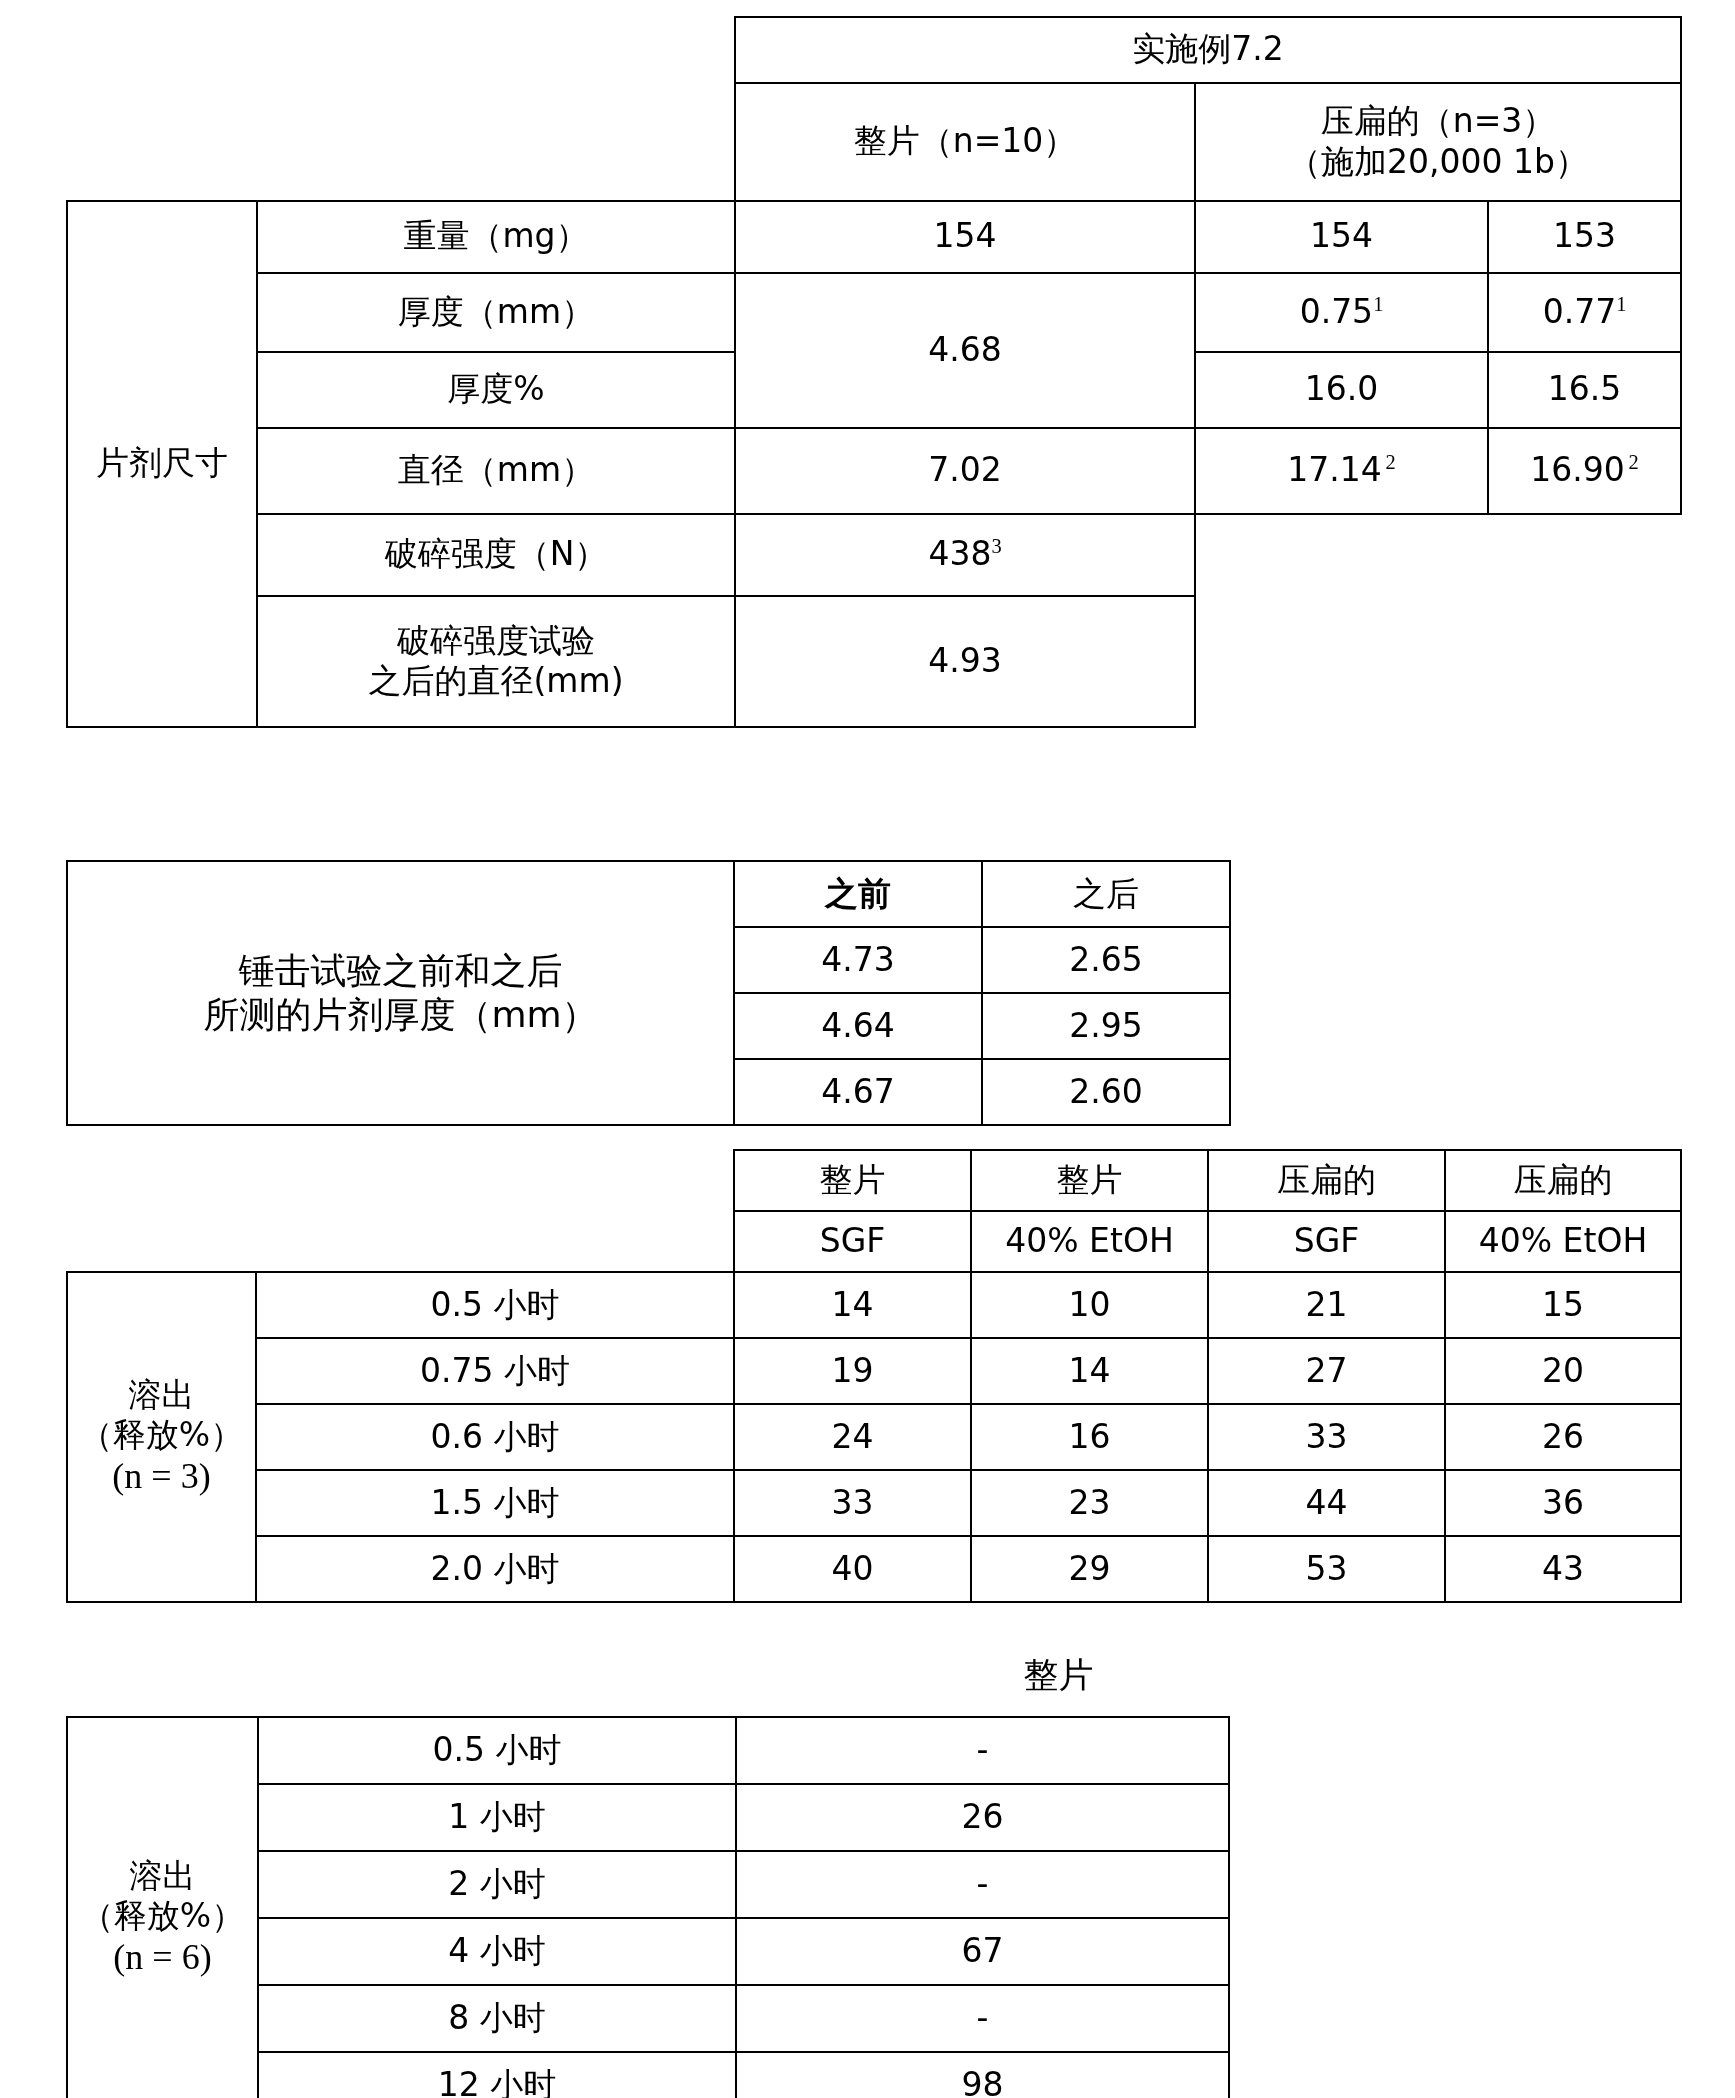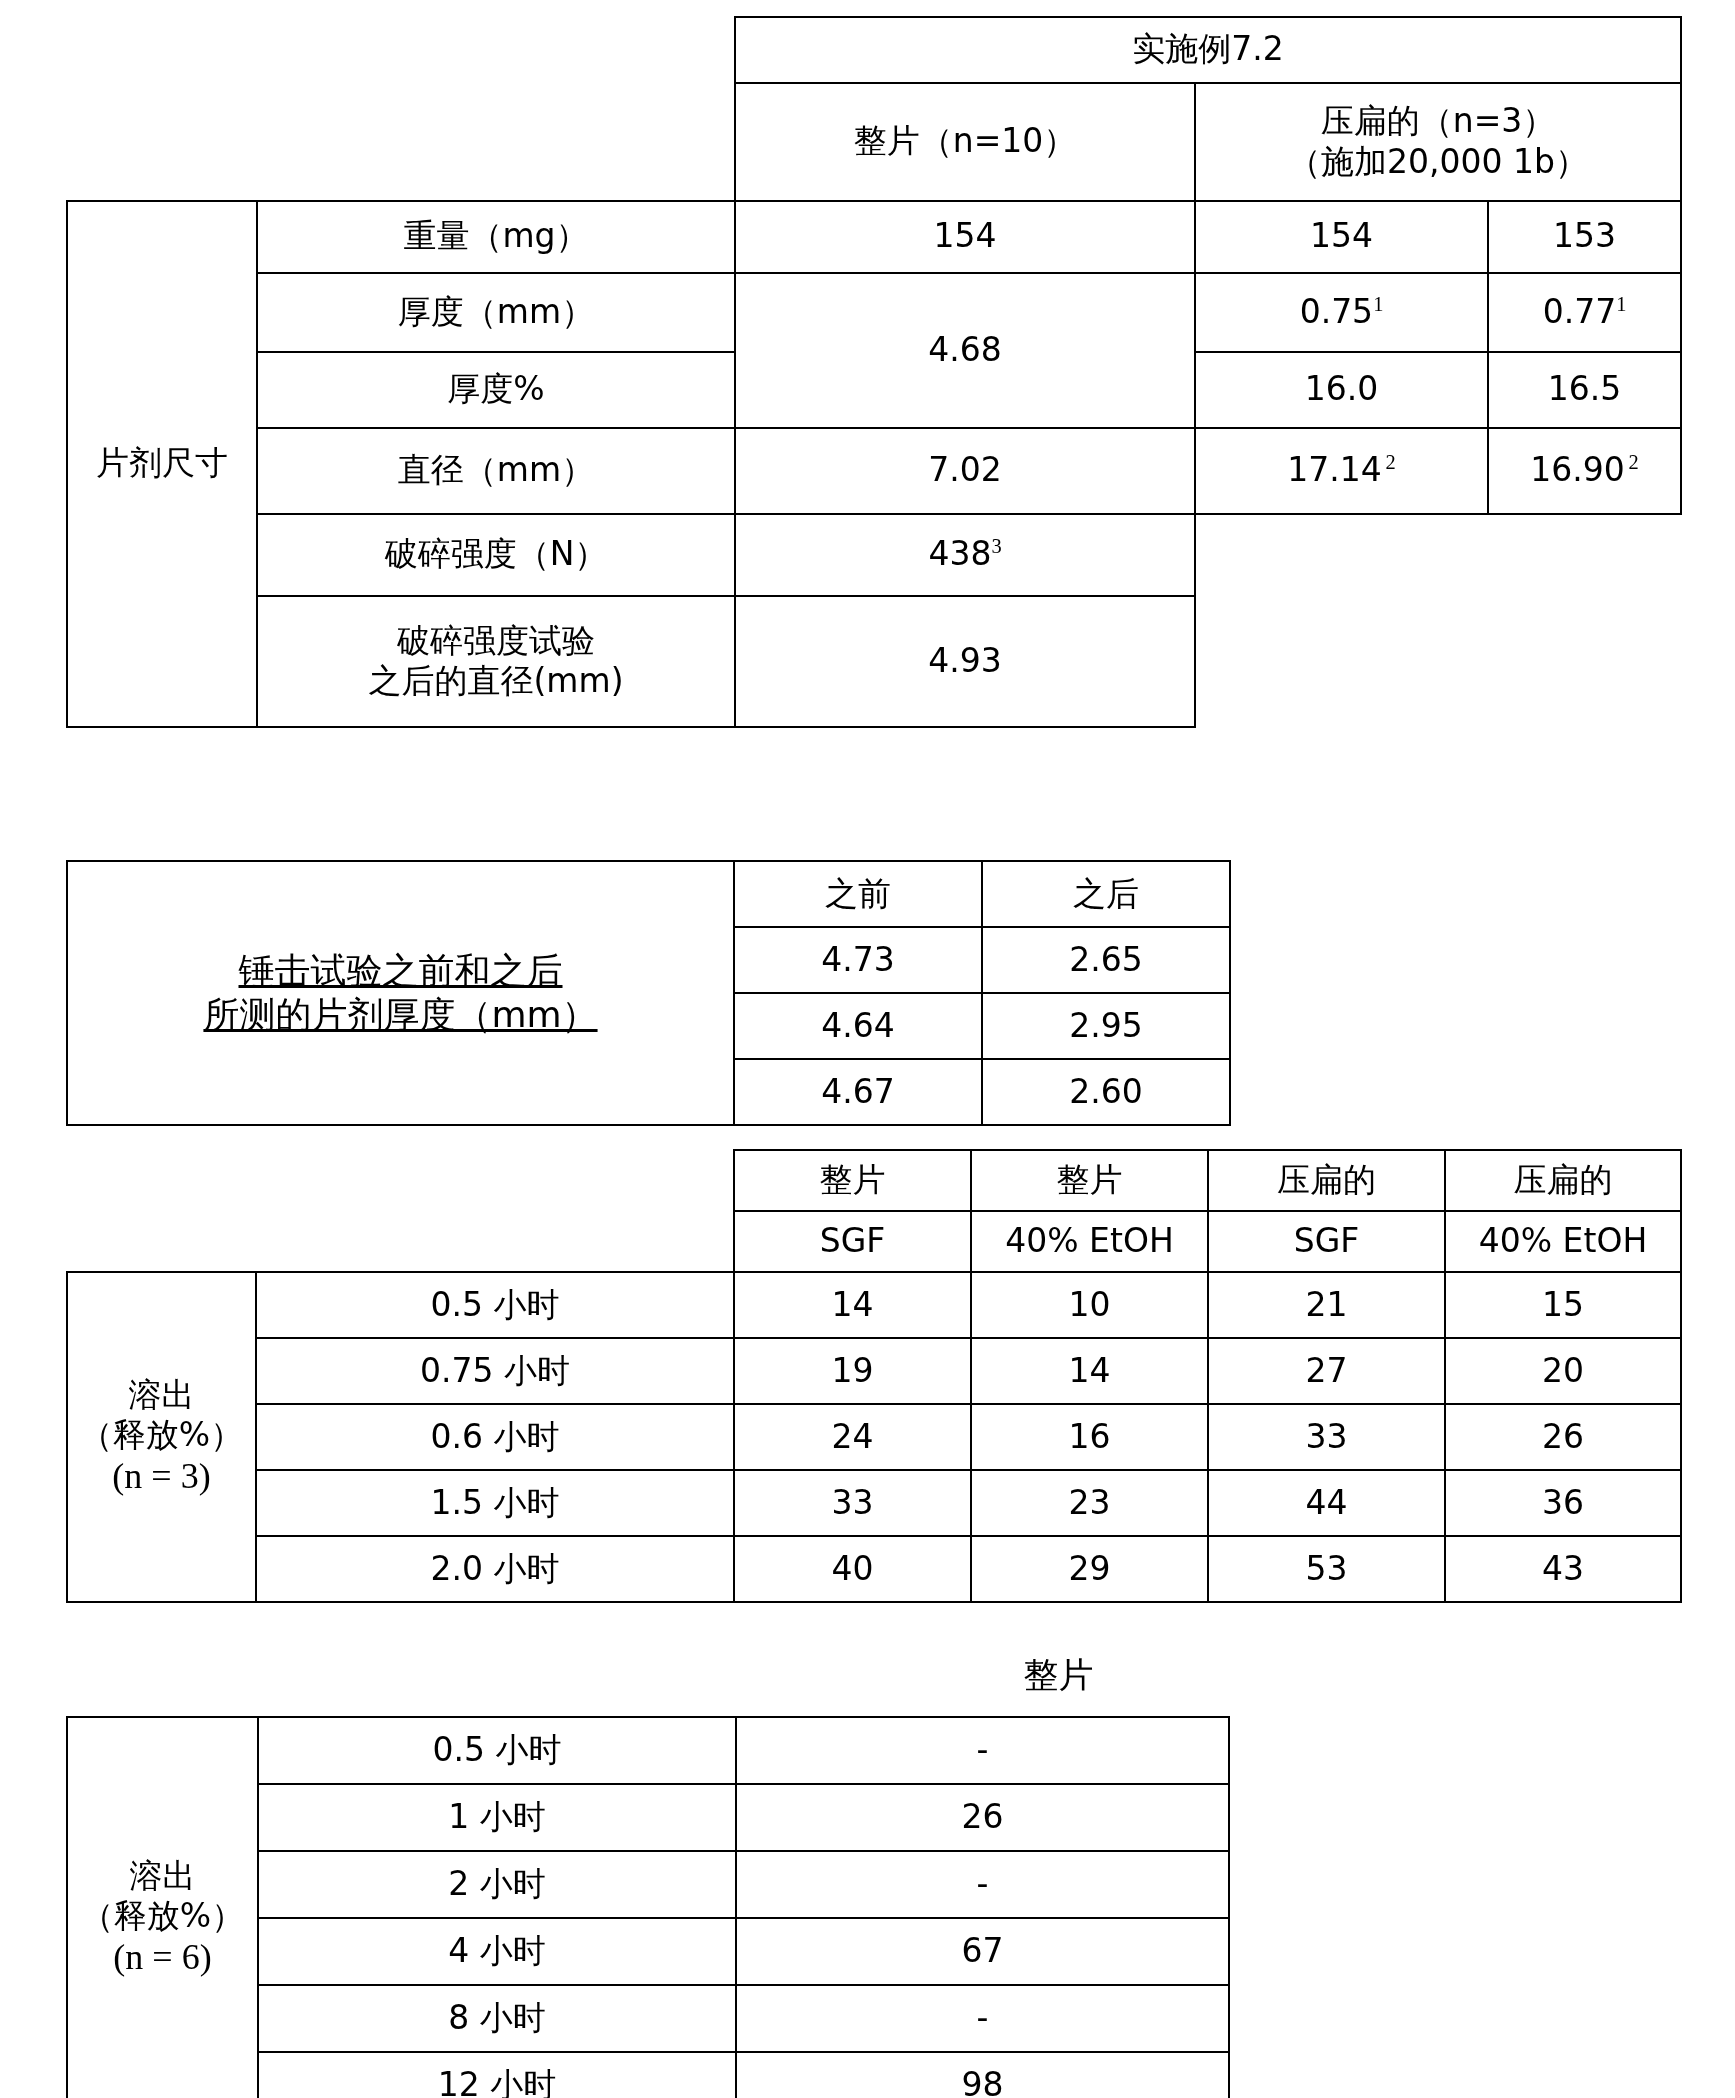--- a/index.html
+++ b/index.html
@@ -159,25 +159,25 @@
 
   <table class="tbl" style="left:66px; top:860px; width:1162px;">
     <colgroup>
       <col style="width:667px">
       <col style="width:248px">
       <col style="width:248px">
     </colgroup>
 
     <tbody>
         <tr>
-      <td rowspan="4" class="cn two-line" style="font-size:36px;text-decoration:underline;">
+      <td rowspan="4" class="cn two-line" style="font-size:36px;">
         <span class="cell-stack">锤击试验之前和之后</span>
         <span class="cell-stack">所测的片剂厚度（mm）</span>
       </td>
-      <td class="cn" style="height:60px;">之前</td>
+      <td class="cn" style="height:60px;font-weight:bold;">之前</td>
       <td class="cn">之后</td>
     </tr>
 
     <tr>
       <td class="num" style="height:60px;">4.73</td>
       <td class="num">2.65</td>
     </tr>
     <tr>
       <td class="num" style="height:60px;">4.64</td>
       <td class="num">2.95</td>

